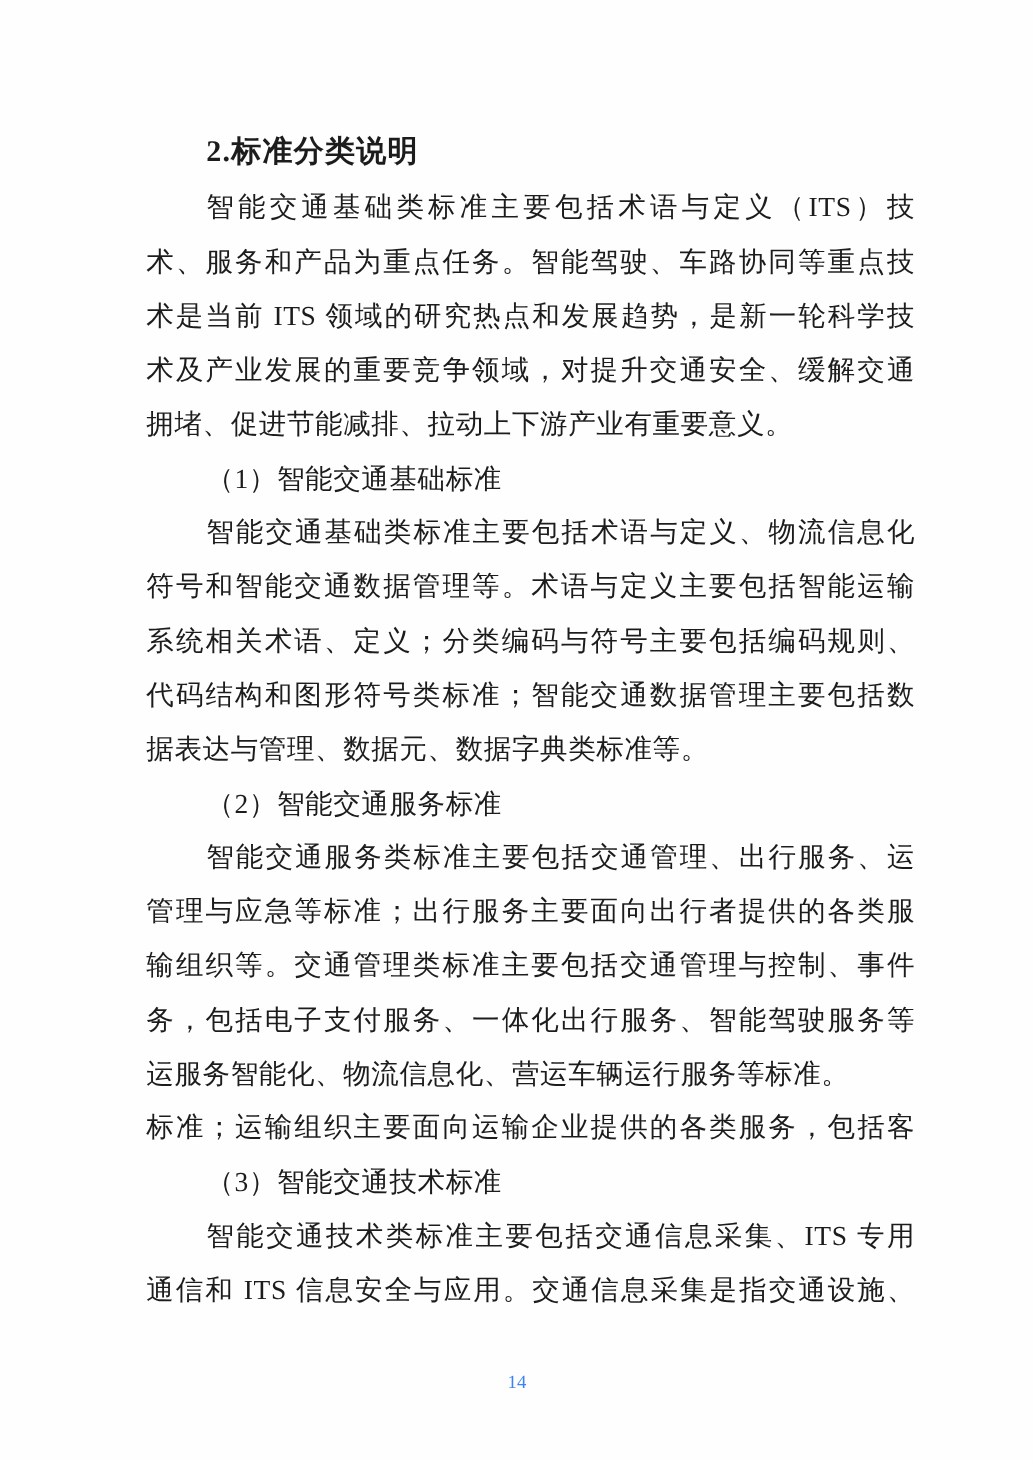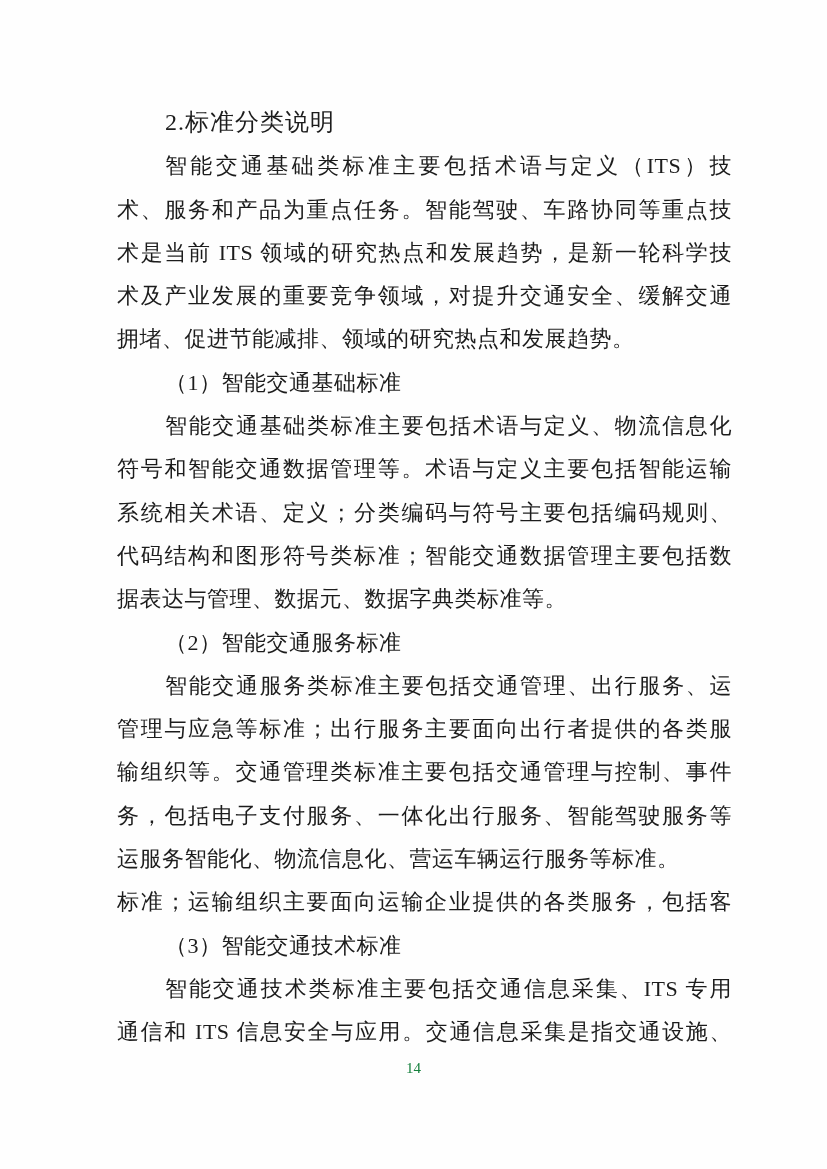--- a/index.html
+++ b/index.html
@@ -36,45 +36,45 @@
   .line.fill {
     white-space: normal;
     text-align: justify;
     text-align-last: justify;
     text-justify: inter-character;
   }
   .line.indent {
     padding-left: 48px;
   }
   .line.heading {
-    font-weight: normal;
+    font-weight: bold;
     font-size: 24px;
     letter-spacing: 1px;
   }
   .page-number {
     position: absolute;
     left: 0;
-    top: 1060px;
+    top: 1098px;
     width: 100%;
     text-align: center;
     font-size: 15px;
-    color: #15803d;
+    color: #3b82f6;
   }
 </style>
 </head>
 <body>
 
 <div class="page">
   <div class="content">
     <div class="line heading indent">2.标准分类说明</div>
     <div class="line indent fill">智能交通基础类标准主要包括术语与定义（ITS）技</div>
     <div class="line fill">术、服务和产品为重点任务。智能驾驶、车路协同等重点技</div>
     <div class="line fill">术是当前 ITS 领域的研究热点和发展趋势，是新一轮科学技</div>
     <div class="line fill">术及产业发展的重要竞争领域，对提升交通安全、缓解交通</div>
-    <div class="line">拥堵、促进节能减排、领域的研究热点和发展趋势。</div>
+    <div class="line">拥堵、促进节能减排、拉动上下游产业有重要意义。</div>
     <div class="line indent">（1）智能交通基础标准</div>
     <div class="line indent fill">智能交通基础类标准主要包括术语与定义、物流信息化</div>
     <div class="line fill">符号和智能交通数据管理等。术语与定义主要包括智能运输</div>
     <div class="line fill">系统相关术语、定义；分类编码与符号主要包括编码规则、</div>
     <div class="line fill">代码结构和图形符号类标准；智能交通数据管理主要包括数</div>
     <div class="line">据表达与管理、数据元、数据字典类标准等。</div>
     <div class="line indent">（2）智能交通服务标准</div>
     <div class="line indent fill">智能交通服务类标准主要包括交通管理、出行服务、运</div>
     <div class="line fill">管理与应急等标准；出行服务主要面向出行者提供的各类服</div>
     <div class="line fill">输组织等。交通管理类标准主要包括交通管理与控制、事件</div>

